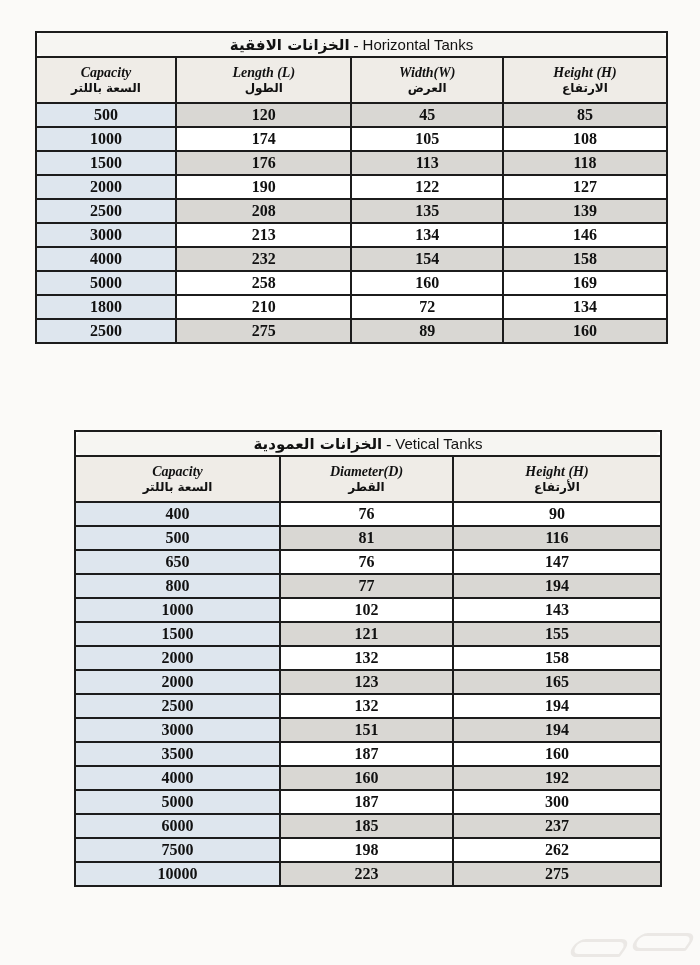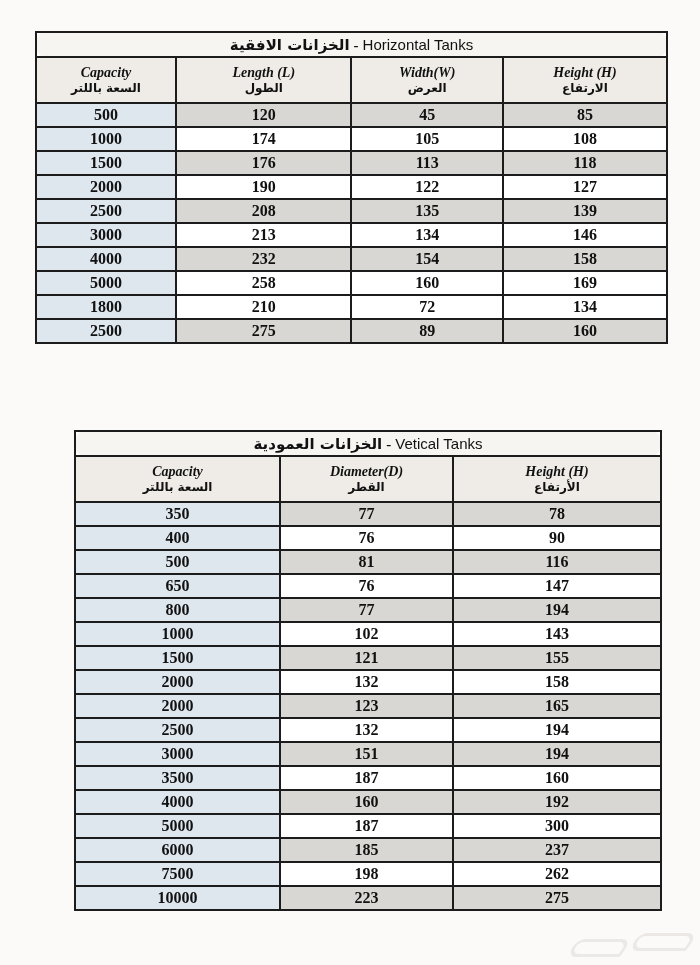--- a/index.html
+++ b/index.html
@@ -197,25 +197,20 @@
           <div class="h-en">Diameter(D)</div>
           <div class="h-ar">القطر</div>
         </th>
         <th class="hdr">
           <div class="h-en">Height (H)</div>
           <div class="h-ar">الأرتفاع</div>
         </th>
       </tr>
     </thead>
     <tbody>
-        <tr class="shaded">
-          <td class="cap">350</td>
-          <td>77</td>
-          <td>78</td>
-        </tr>
         <tr>
           <td class="cap">400</td>
           <td>76</td>
           <td>90</td>
         </tr>
         <tr class="shaded">
           <td class="cap">500</td>
           <td>81</td>
           <td>116</td>
         </tr>

